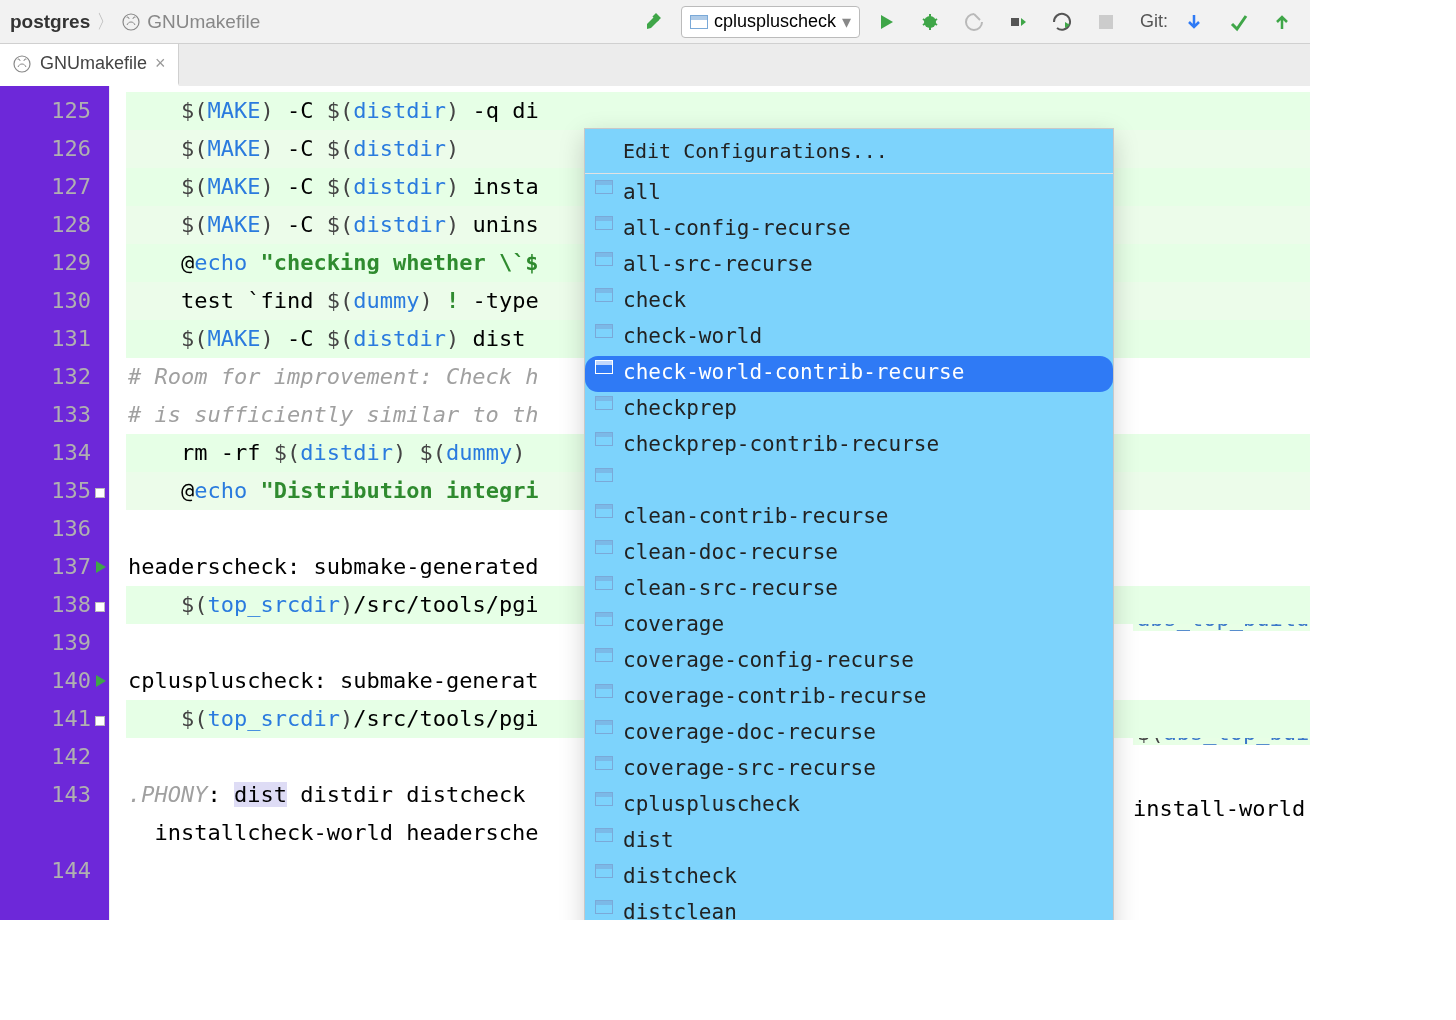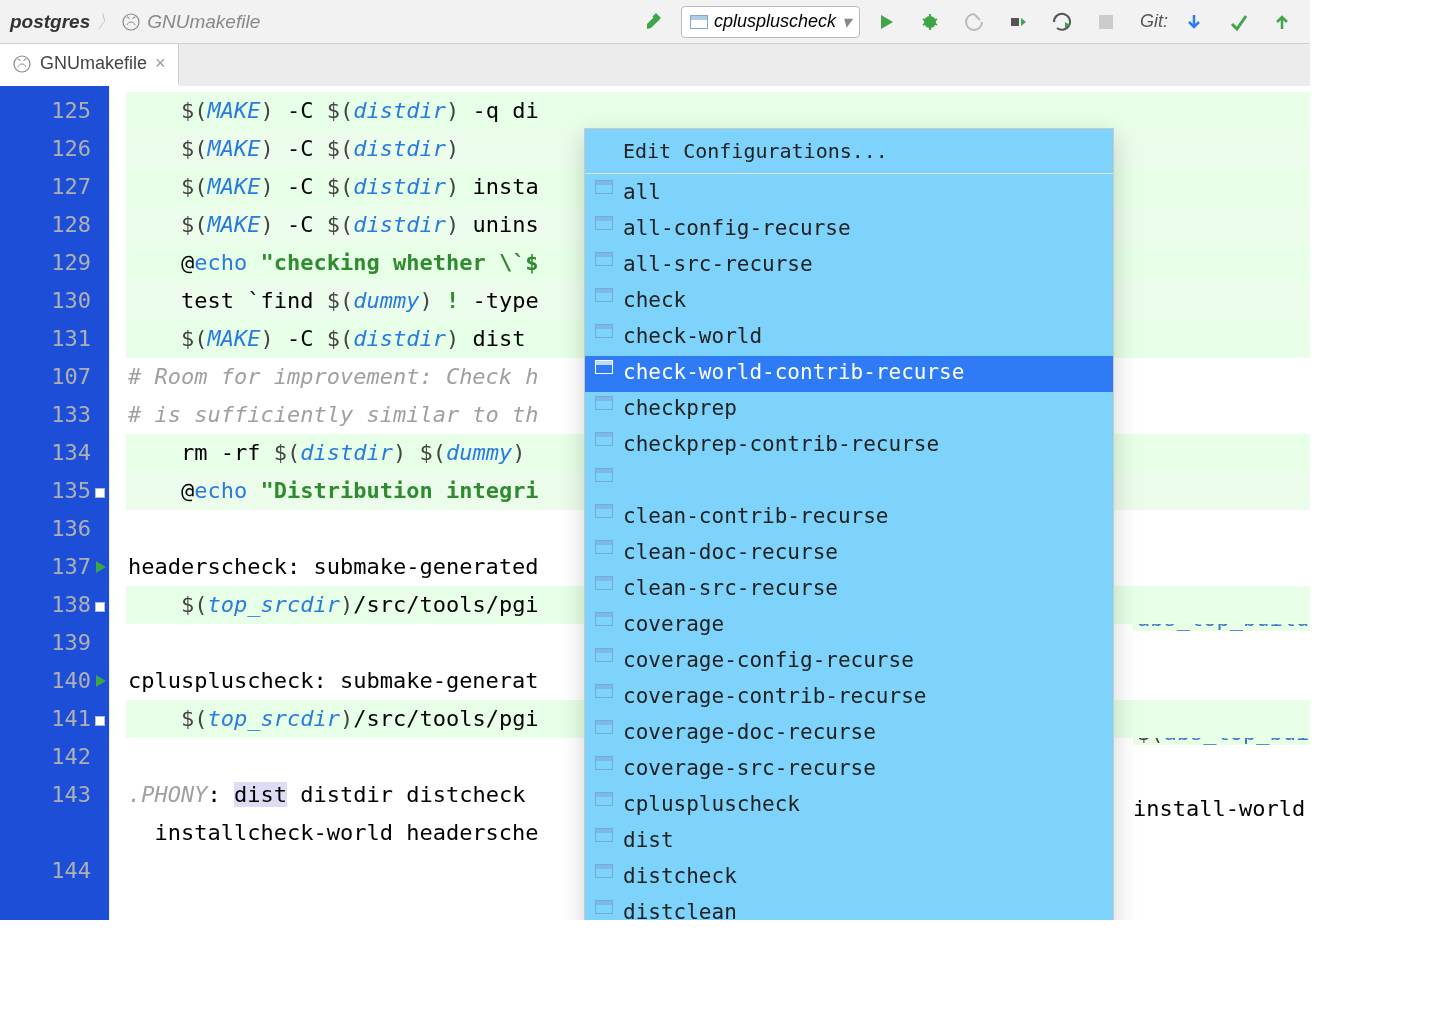--- a/index.html
+++ b/index.html
@@ -15,21 +15,20 @@
   
   .toolbar {
     display: flex;
     align-items: center;
     height: 44px;
     background: #f2f2f2;
     border-bottom: 1px solid #d0d0d0;
     padding: 0 10px;
     gap: 8px;
     font-size: 18px;
-    font-style: italic;
   }
   .breadcrumb {
     display: flex;
     align-items: center;
     gap: 6px;
     font-size: 19px;
     color: #666;
   }
   .breadcrumb .proj { color: #333; font-weight: 600; }
   .breadcrumb .sep { color: #bbb; }
@@ -81,21 +80,21 @@
   
   .editor-wrap {
     position: relative;
     display: flex;
     height: calc(920px - 44px - 42px);
     font-family: "Menlo", "Consolas", monospace;
     font-size: 22px;
   }
   .gutter {
     width: 110px;
-    background: #1d4ed8;
+    background: #6d28d9;
     color: #b0b0b0;
     text-align: right;
     padding: 6px 18px 0 0;
     user-select: none;
     border-right: 1px solid #eee;
     position: relative;
     z-index: 1;
   }
   .gutter div { height: 38px; line-height: 38px; position: relative; }
   .gutter .play::after {
@@ -123,21 +122,21 @@
     flex: 1;
     padding-top: 6px;
     white-space: pre;
     overflow: hidden;
     position: relative;
     z-index: 1;
   }
   .code .line { height: 38px; line-height: 38px; position: relative; padding-left: 2px; }
   .bg-green { background: #e6ffe6; }
   .bg-green2 { background: #ecfcea; }
-  .c-var { color: #2a7bde; font-style: italic; }
+  .c-var { color: #2a7bde; }
   .c-kw  { color: #2a7bde; }
   .c-str { color: #2f8b2f; font-weight: 600; }
   .c-cmt { color: #a0a0a0; font-style: italic; }
   .c-op  { color: #444; }
   .c-hl  { background: #dedcf5; }
   .c-call { color: #3b78c9; }
 
   
   .popup {
     position: absolute;
@@ -159,21 +158,21 @@
   .popup .sep-line { height: 1px; background: #e2e2e2; margin-bottom: 2px; }
   .popup .item {
     display: flex; align-items: flex-start;
     gap: 10px;
     padding: 4px 10px;
     font-size: 21px;
     color: #222;
     cursor: pointer;
     height: 36px;
   }
-  .popup .item.sel { background: #2f7af5; color: #fff; }
+  .popup .item.sel { background: #2f7af5; color: #fff; border-radius: 13px; }
   .popup .cfgicon {
     width: 18px; height: 14px;
     border: 1.5px solid #7aa9d8;
     position: relative;
     flex: none;
   }
   .popup .cfgicon::before {
     content: "";
     position: absolute; left: 0; right: 0; top: 0;
     height: 4px; background: #7aa9d8; opacity: .6;
@@ -288,21 +287,21 @@
 
 <div class="editor-wrap">
   <div class="gutter" id="gutter">
       <div>125</div>
       <div>126</div>
       <div>127</div>
       <div>128</div>
       <div>129</div>
       <div>130</div>
       <div>131</div>
-      <div>107</div>
+      <div>132</div>
       <div>133</div>
       <div>134</div>
       <div class="fold">135</div>
       <div>136</div>
       <div class="play">137</div>
       <div class="fold">138</div>
       <div>139</div>
       <div class="play">140</div>
       <div class="fold">141</div>
       <div>142</div>

